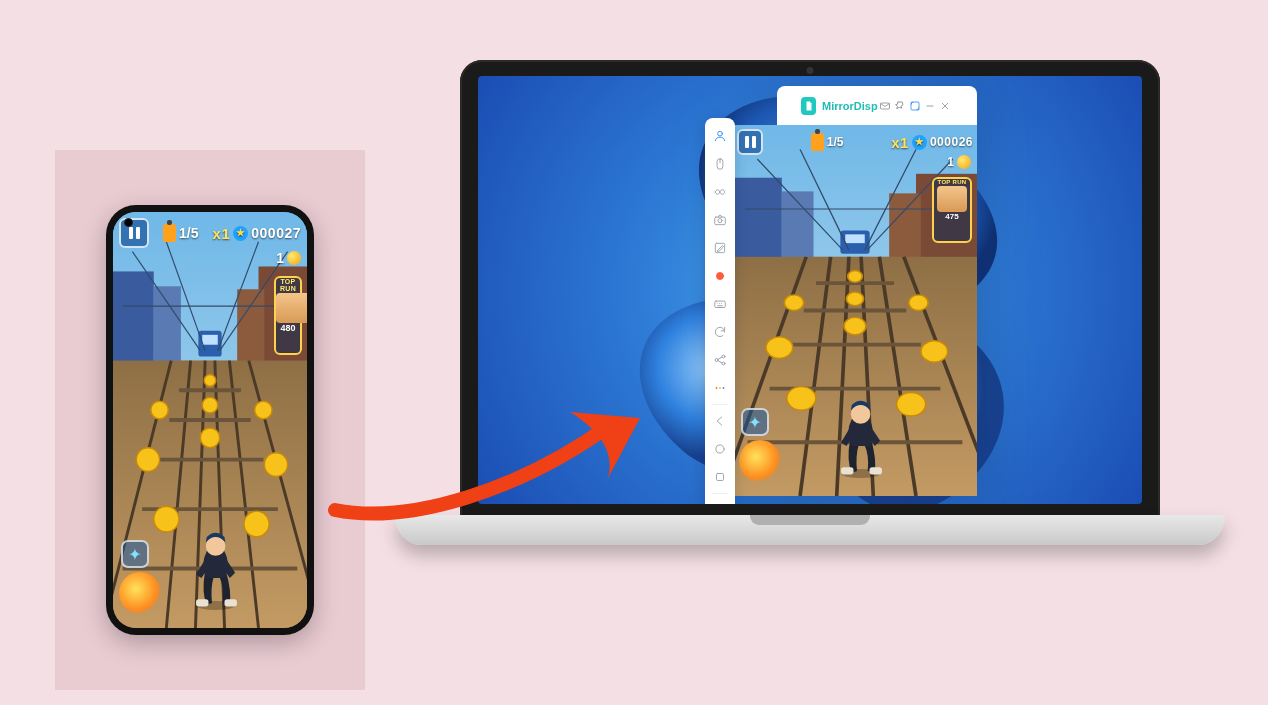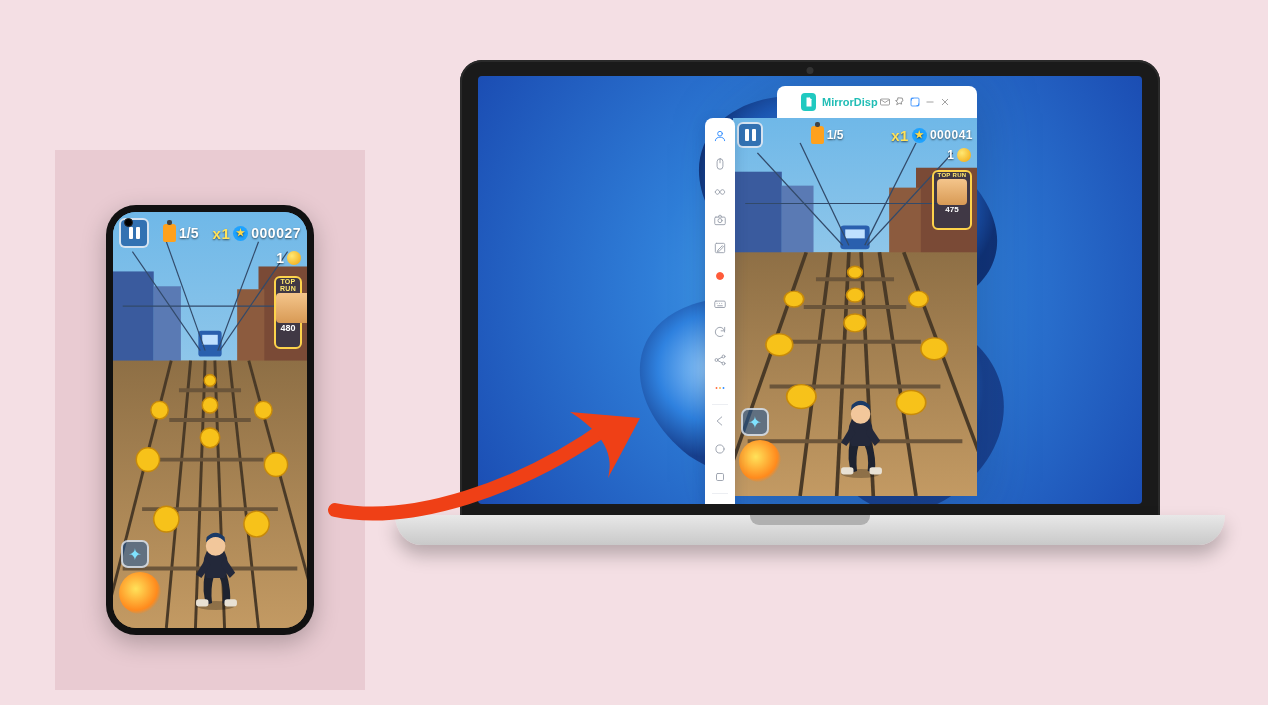--- a/index.html
+++ b/index.html
@@ -82,21 +82,21 @@
 
 .mirror-window {
   position: absolute;
   left: 255px; top: 10px;
   width: 244px; height: 410px;
   display: flex; flex-direction: column;
   filter: drop-shadow(0 6px 30px rgba(14,40,90,.35));
   z-index: 20;
 }
 .titlebar {
-  height: 32px;
+  height: 39px;
   background: #fff;
   border-radius: 8px 8px 0 0;
   display: flex; align-items: center;
   padding: 0 24px;
   font-size: 10px; color: #555; margin-left: 44px;
 }
 .app-badge {
   width: 18px; height: 18px; border-radius: 4px;
   background: #20c9c0; margin-right: 6px;
   display: flex; align-items: center; justify-content: center;
@@ -171,21 +171,21 @@
   position:absolute; top: 30px; right: 6px;
   display:flex; align-items:center; gap:3px;
   color:#fff; font-weight:800; font-size:12px;
   text-shadow: 0 1px 2px rgba(0,0,0,.6);
 }
 .coin-ico{ width:14px;height:14px;border-radius:50%;background:radial-gradient(circle at 35% 35%, #ffe873,#f1a40d);}
 .toprun {
   position:absolute; top: 52px; right: 5px;
   width: 40px; border-radius:6px;
   background: rgba(25,45,80,.6); border:2px solid #fdd34b;
-  text-align:center; padding-bottom:14px;
+  text-align:center; padding-bottom:20px;
 }
 .toprun .ttl { font-size:6px; color:#ffe86e; font-weight:800; letter-spacing:.3px;}
 .toprun .face { width:30px;height:26px;margin:1px auto 0;border-radius:4px;background:linear-gradient(#f4c58b,#d89a55);}
 .toprun .scr { font-size:8px; color:#fff; font-weight:800;}
 .powerup {
   position:absolute; left:8px; bottom:60px; width:28px;height:28px;
   border-radius:7px; background: rgba(30,90,160,.55);
   border:2px solid rgba(255,255,255,.7);
   display:flex;align-items:center;justify-content:center;
   color:#7fe3ff; font-size:16px;
@@ -553,21 +553,21 @@
                   <span></span>
                   <span></span>
                 </div>
               <div class="mid">
                 <div class="spray"></div>
                 <span>1/5</span>
               </div>
               <div class="right">
                 <span class="mult">x1</span>
                 <div class="star"></div>
-                <span>000041</span>
+                <span>000026</span>
               </div>
             </div>
             <div class="coin-row">
               <span>1</span>
               <div class="coin-ico"></div>
             </div>
             <div class="toprun">
               <div class="ttl">TOP RUN</div>
               <div class="face"></div>
               <div class="scr">475</div>

